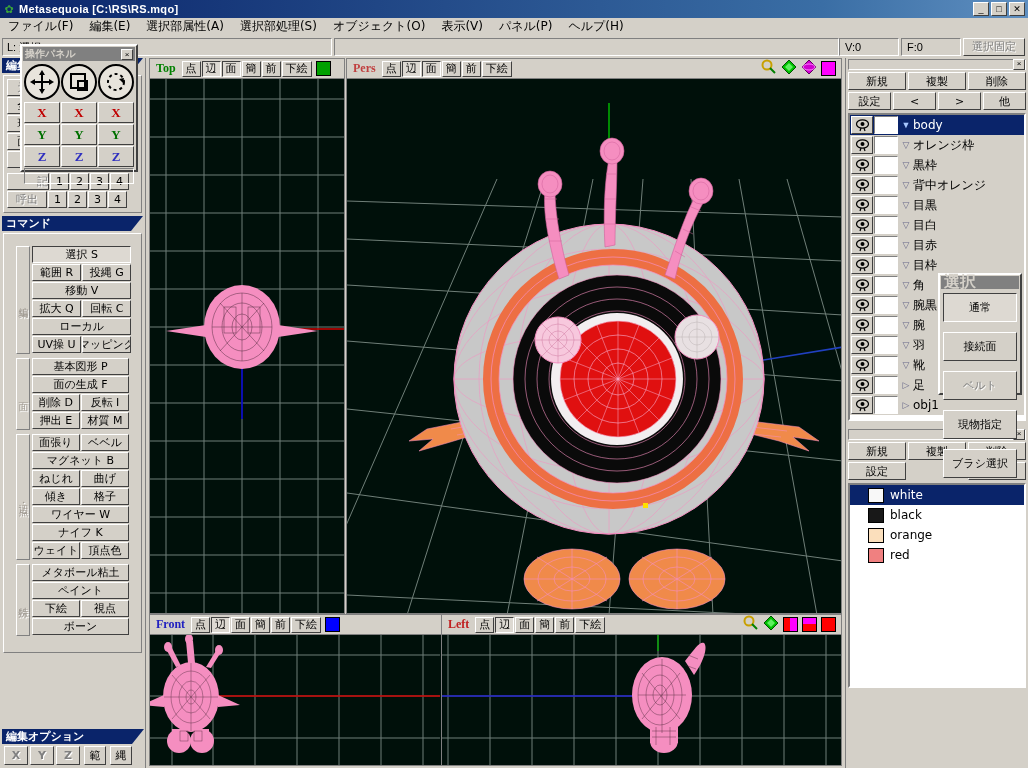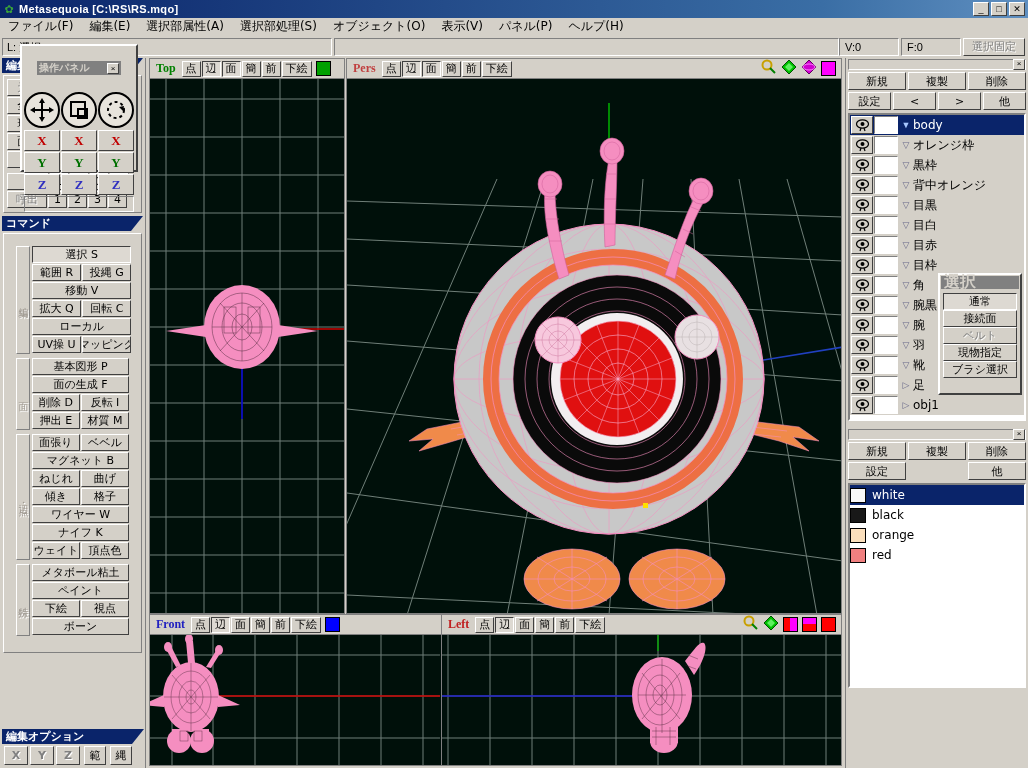--- a/index.html
+++ b/index.html
@@ -116,21 +116,21 @@
   .cmd-sec { display: flex; margin-bottom: 4px; }
   .cmd-sec .cmd-col { flex: 1; }
 
   
   #oppanel {
     position: absolute; left: 20px; top: 44px; width: 118px; height: 128px;
     background: #d4d0c8; border: 2px solid; border-color: #fff #404040 #404040 #fff;
     z-index: 40;
   }
   #oppanel .fp-title {
-    height: 14px; margin: 15px; background: #808080;
+    height: 14px; margin: 1px; background: #808080;
     display: flex; align-items: center; padding: 0 2px;
   }
   #oppanel .fp-title span {
     color: #d4d0c8; font-size: 10px; font-weight: bold;
     font-family: "DejaVu Sans", sans-serif;
   }
   #oppanel .fp-x {
     margin-left: auto; width: 12px; height: 11px;
     background: #d4d0c8; border: 1px solid; border-color: #fff #404040 #404040 #fff;
     font-size: 8px; line-height: 9px; text-align: center; color: #000;
@@ -157,21 +157,21 @@
     position: absolute; left: 938px; top: 273px; width: 84px; height: 122px;
     background: #d4d0c8; border: 2px solid; border-color: #fff #404040 #404040 #fff;
     z-index: 45;
   }
   #selpanel .fp-title {
     height: 13px; margin: 1px; background: #808080;
     display: flex; align-items: center; padding: 0 3px;
   }
   #selpanel .fp-title span { color: #d4d0c8; font-size: 16px; font-weight: bold; font-family: "DejaVu Sans", sans-serif; }
   #selpanel .fp-body { padding: 3px; }
-  #selpanel .btn { height: 17px; width: 100%; margin-bottom: 0; }
+  #selpanel .btn { height: 29px; width: 100%; margin-bottom: 10px; }
 
   
   #viewarea { position: absolute; left: 147px; top: 58px; width: 697px; height: 710px; background: #d4d0c8; }
   .vp { position: absolute; background: #a3a3a3; text-decoration: underline; }
   .vp-hdr {
     position: absolute; left: 0; top: 0; right: 0; height: 20px;
     background: #d4d0c8; display: flex; align-items: center; padding: 0 2px;
     border-bottom: 1px solid #808080;
   }
   .vp-name { font-weight: bold; font-size: 12px; margin: 0 6px 0 4px; font-family: "Liberation Serif", serif; }
@@ -210,21 +210,21 @@
   }
   .obj-lock {
     width: 24px; height: 18px; margin: 1px 1px 1px 0; background: #fff;
     border: 1px solid; border-color: #808080 #fff #fff #808080;
   }
   .obj-tri { width: 14px; text-align: center; font-size: 9px; color: #6a6a8a; }
   .obj-row.sel .obj-tri { color: #a8c8ff; }
   .obj-name { font-size: 12px; color: #000; font-family: "DejaVu Sans", sans-serif; white-space: nowrap; }
   .obj-row.sel .obj-name { color: #fff; }
 
-  .mat-row { display: flex; align-items: center; height: 20px; padding-left: 0; background: #fff; }
+  .mat-row { display: flex; align-items: center; height: 20px; padding-left: 18px; background: #fff; }
   .mat-row.sel { background: #0a246a; }
   .mat-chip { width: 16px; height: 15px; border: 1px solid #000; margin-right: 6px; }
   .mat-name { font-size: 12px; color: #000; font-family: "DejaVu Sans", sans-serif; }
   .mat-row.sel .mat-name { color: #fff; }
 
   
   .gridline { stroke: #6f7f78; stroke-width: 1; }
 </style>
 </head>
 <body>

